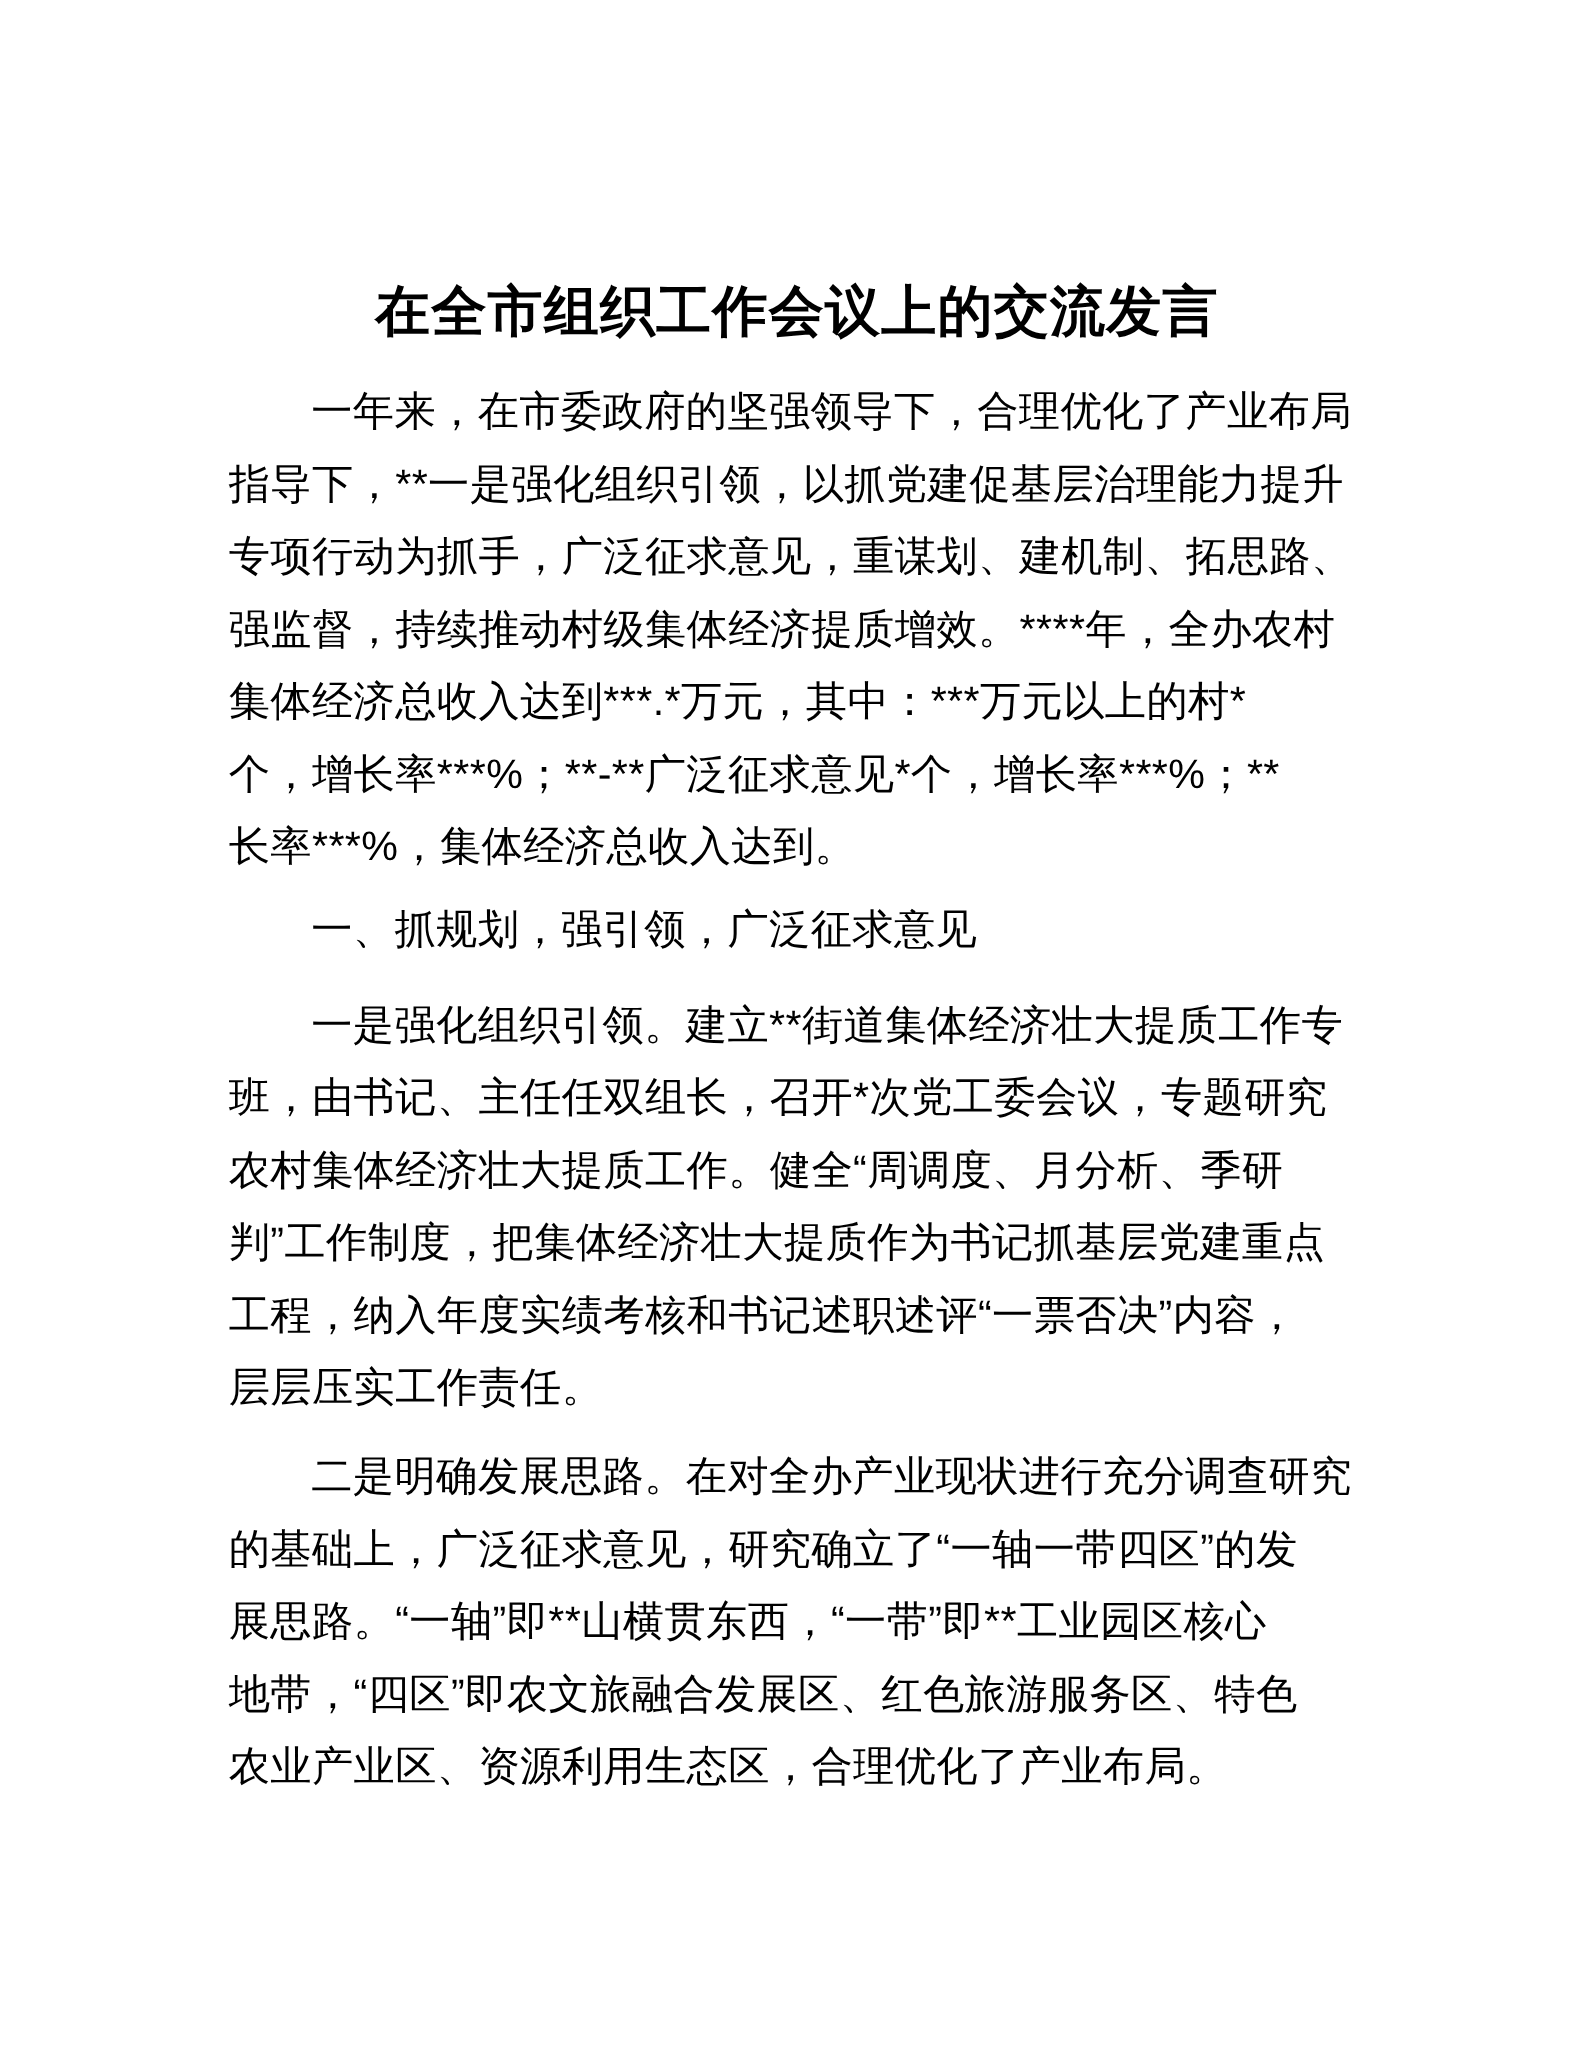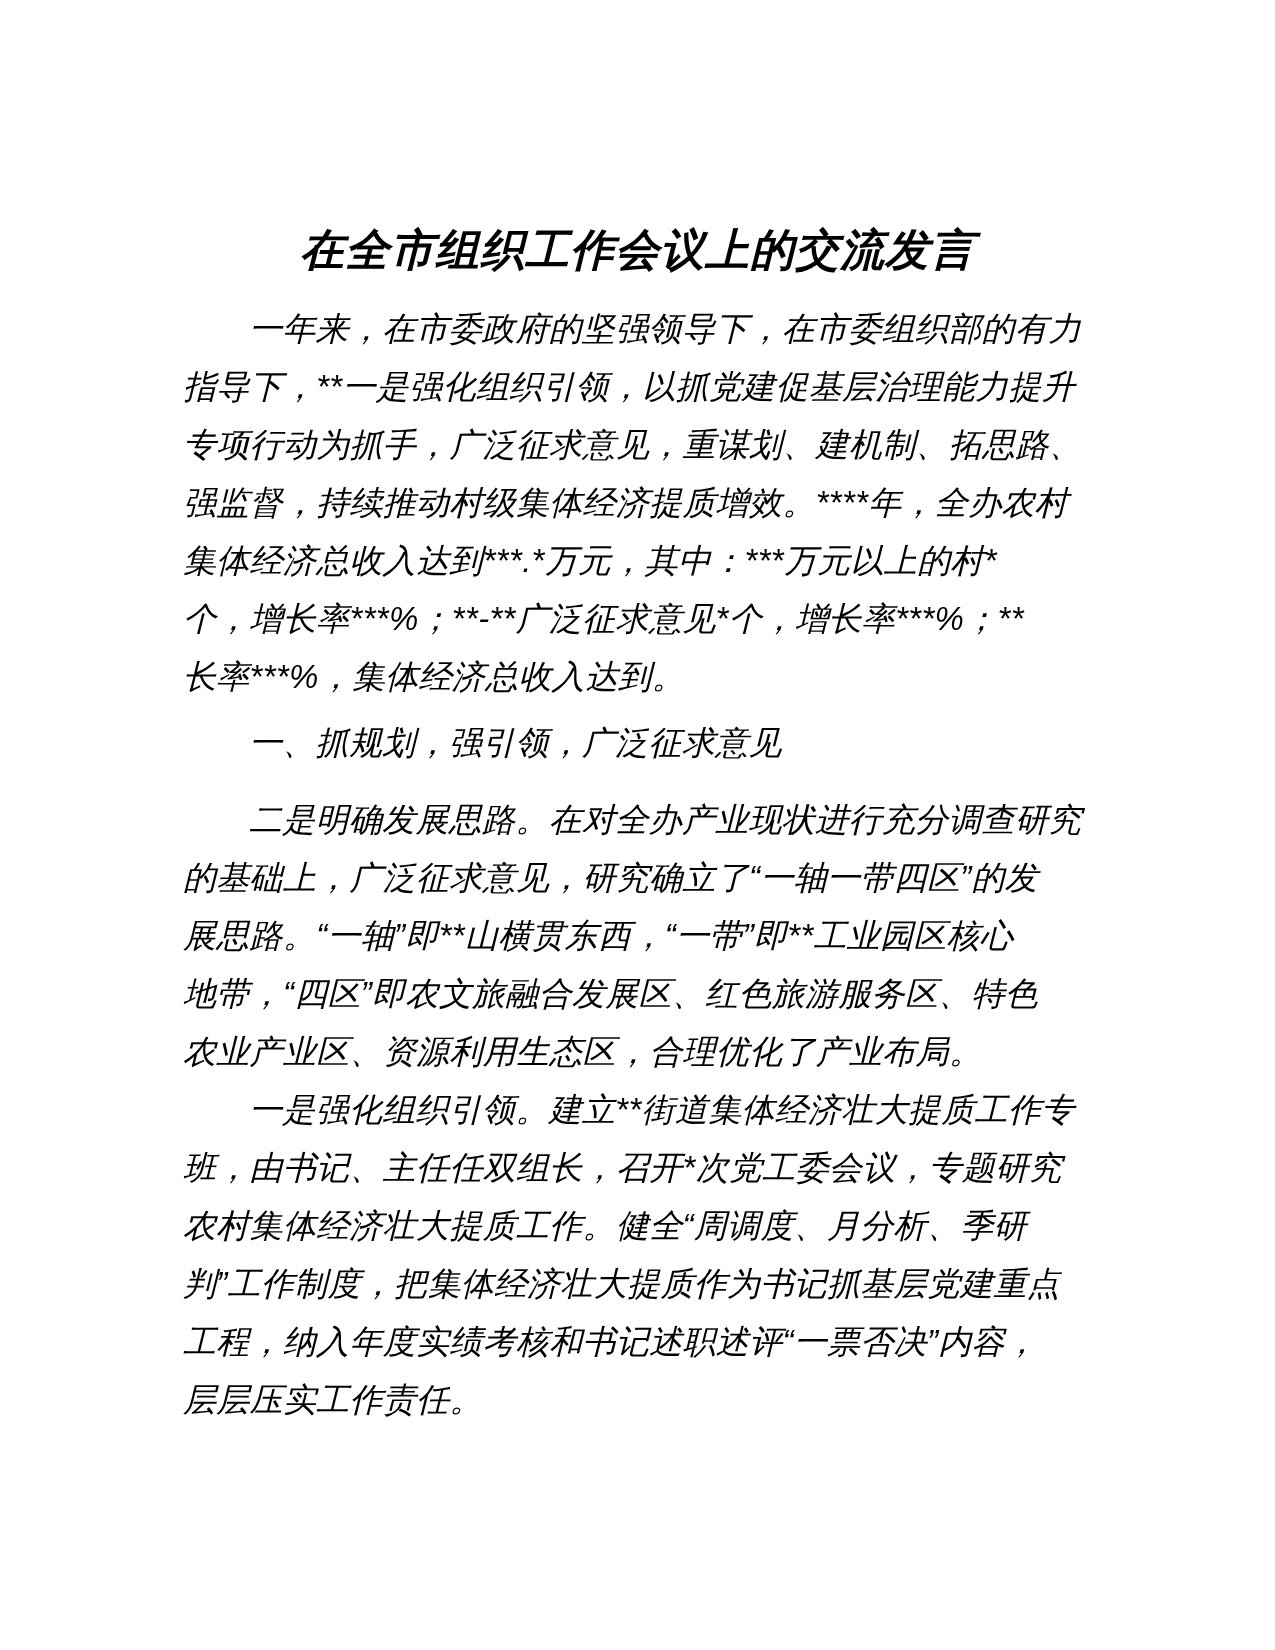--- a/index.html
+++ b/index.html
@@ -1,15 +1,15 @@
 <!DOCTYPE html>
 <html><head>
 <meta charset="utf-8">
 <style>
-  * { margin: 0; padding: 0; box-sizing: border-box; font-style: italic; }
+  * { margin: 0; padding: 0; box-sizing: border-box; }
   html, body { background: #ffffff; }
   body {
     width: 1275px;
     height: 1650px;
     font-family: "Liberation Sans", sans-serif;
     color: #000000;
     overflow: hidden;
   }
   .page {
     width: 1275px;
@@ -43,43 +43,43 @@
   .para-3 { margin-top: 13px; }
 </style>
 </head>
 <body>
 
 <div class="page">
 
   <div class="doc-title">在全市组织工作会议上的交流发言</div>
 
   <div class="para para-1">
-    <div class="line indent">一年来，在市委政府的坚强领导下，在市委组织部的有力</div>
+    <div class="line indent">一年来，在市委政府的坚强领导下，合理优化了产业布局</div>
     <div class="line">指导下，**一是强化组织引领，以抓党建促基层治理能力提升</div>
     <div class="line">专项行动为抓手，广泛征求意见，重谋划、建机制、拓思路、</div>
     <div class="line">强监督，持续推动村级集体经济提质增效。****年，全办农村</div>
     <div class="line">集体经济总收入达到***.*万元，其中：***万元以上的村*</div>
     <div class="line">个，增长率***%；**-**广泛征求意见*个，增长率***%；**</div>
     <div class="line">长率***%，集体经济总收入达到。</div>
   </div>
 
   <div class="section-heading">
     <div class="line indent">一、抓规划，强引领，广泛征求意见</div>
   </div>
 
-  <div class="para para-3">
-    <div class="line indent">二是明确发展思路。在对全办产业现状进行充分调查研究</div>
-    <div class="line">的基础上，广泛征求意见，研究确立了“一轴一带四区”的发</div>
-    <div class="line">展思路。“一轴”即**山横贯东西，“一带”即**工业园区核心</div>
-    <div class="line">地带，“四区”即农文旅融合发展区、红色旅游服务区、特色</div>
-    <div class="line">农业产业区、资源利用生态区，合理优化了产业布局。</div>
-  </div>
-
   <div class="para para-2">
     <div class="line indent">一是强化组织引领。建立**街道集体经济壮大提质工作专</div>
     <div class="line">班，由书记、主任任双组长，召开*次党工委会议，专题研究</div>
     <div class="line">农村集体经济壮大提质工作。健全“周调度、月分析、季研</div>
     <div class="line">判”工作制度，把集体经济壮大提质作为书记抓基层党建重点</div>
     <div class="line">工程，纳入年度实绩考核和书记述职述评“一票否决”内容，</div>
     <div class="line">层层压实工作责任。</div>
   </div>
 
+  <div class="para para-3">
+    <div class="line indent">二是明确发展思路。在对全办产业现状进行充分调查研究</div>
+    <div class="line">的基础上，广泛征求意见，研究确立了“一轴一带四区”的发</div>
+    <div class="line">展思路。“一轴”即**山横贯东西，“一带”即**工业园区核心</div>
+    <div class="line">地带，“四区”即农文旅融合发展区、红色旅游服务区、特色</div>
+    <div class="line">农业产业区、资源利用生态区，合理优化了产业布局。</div>
+  </div>
+
 </div>
 
 </body></html>

